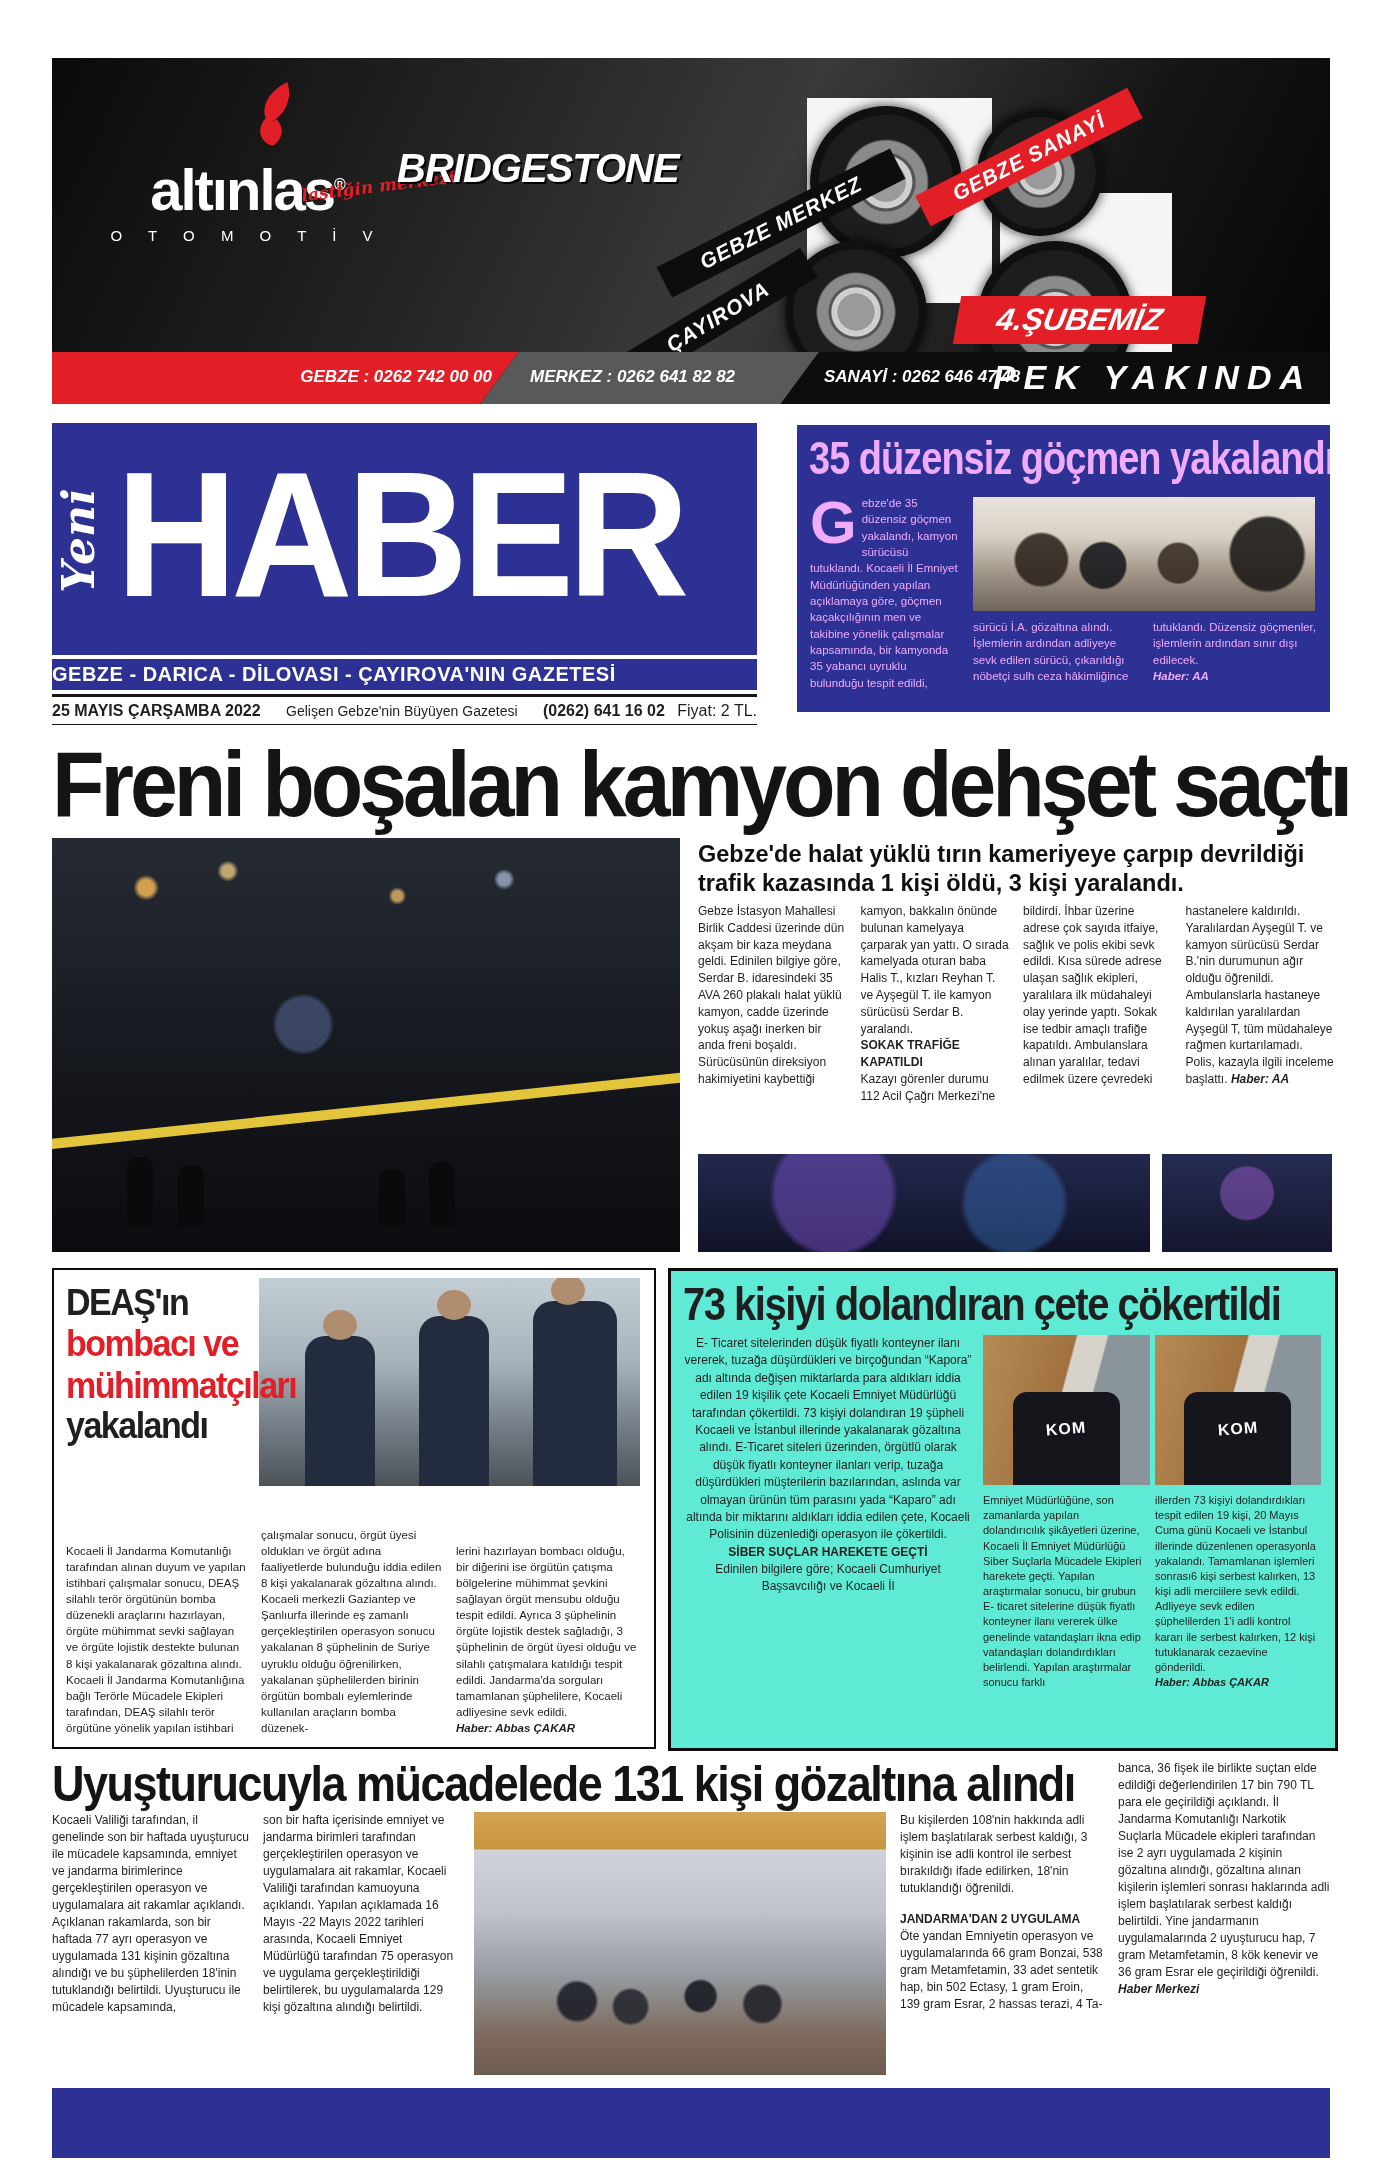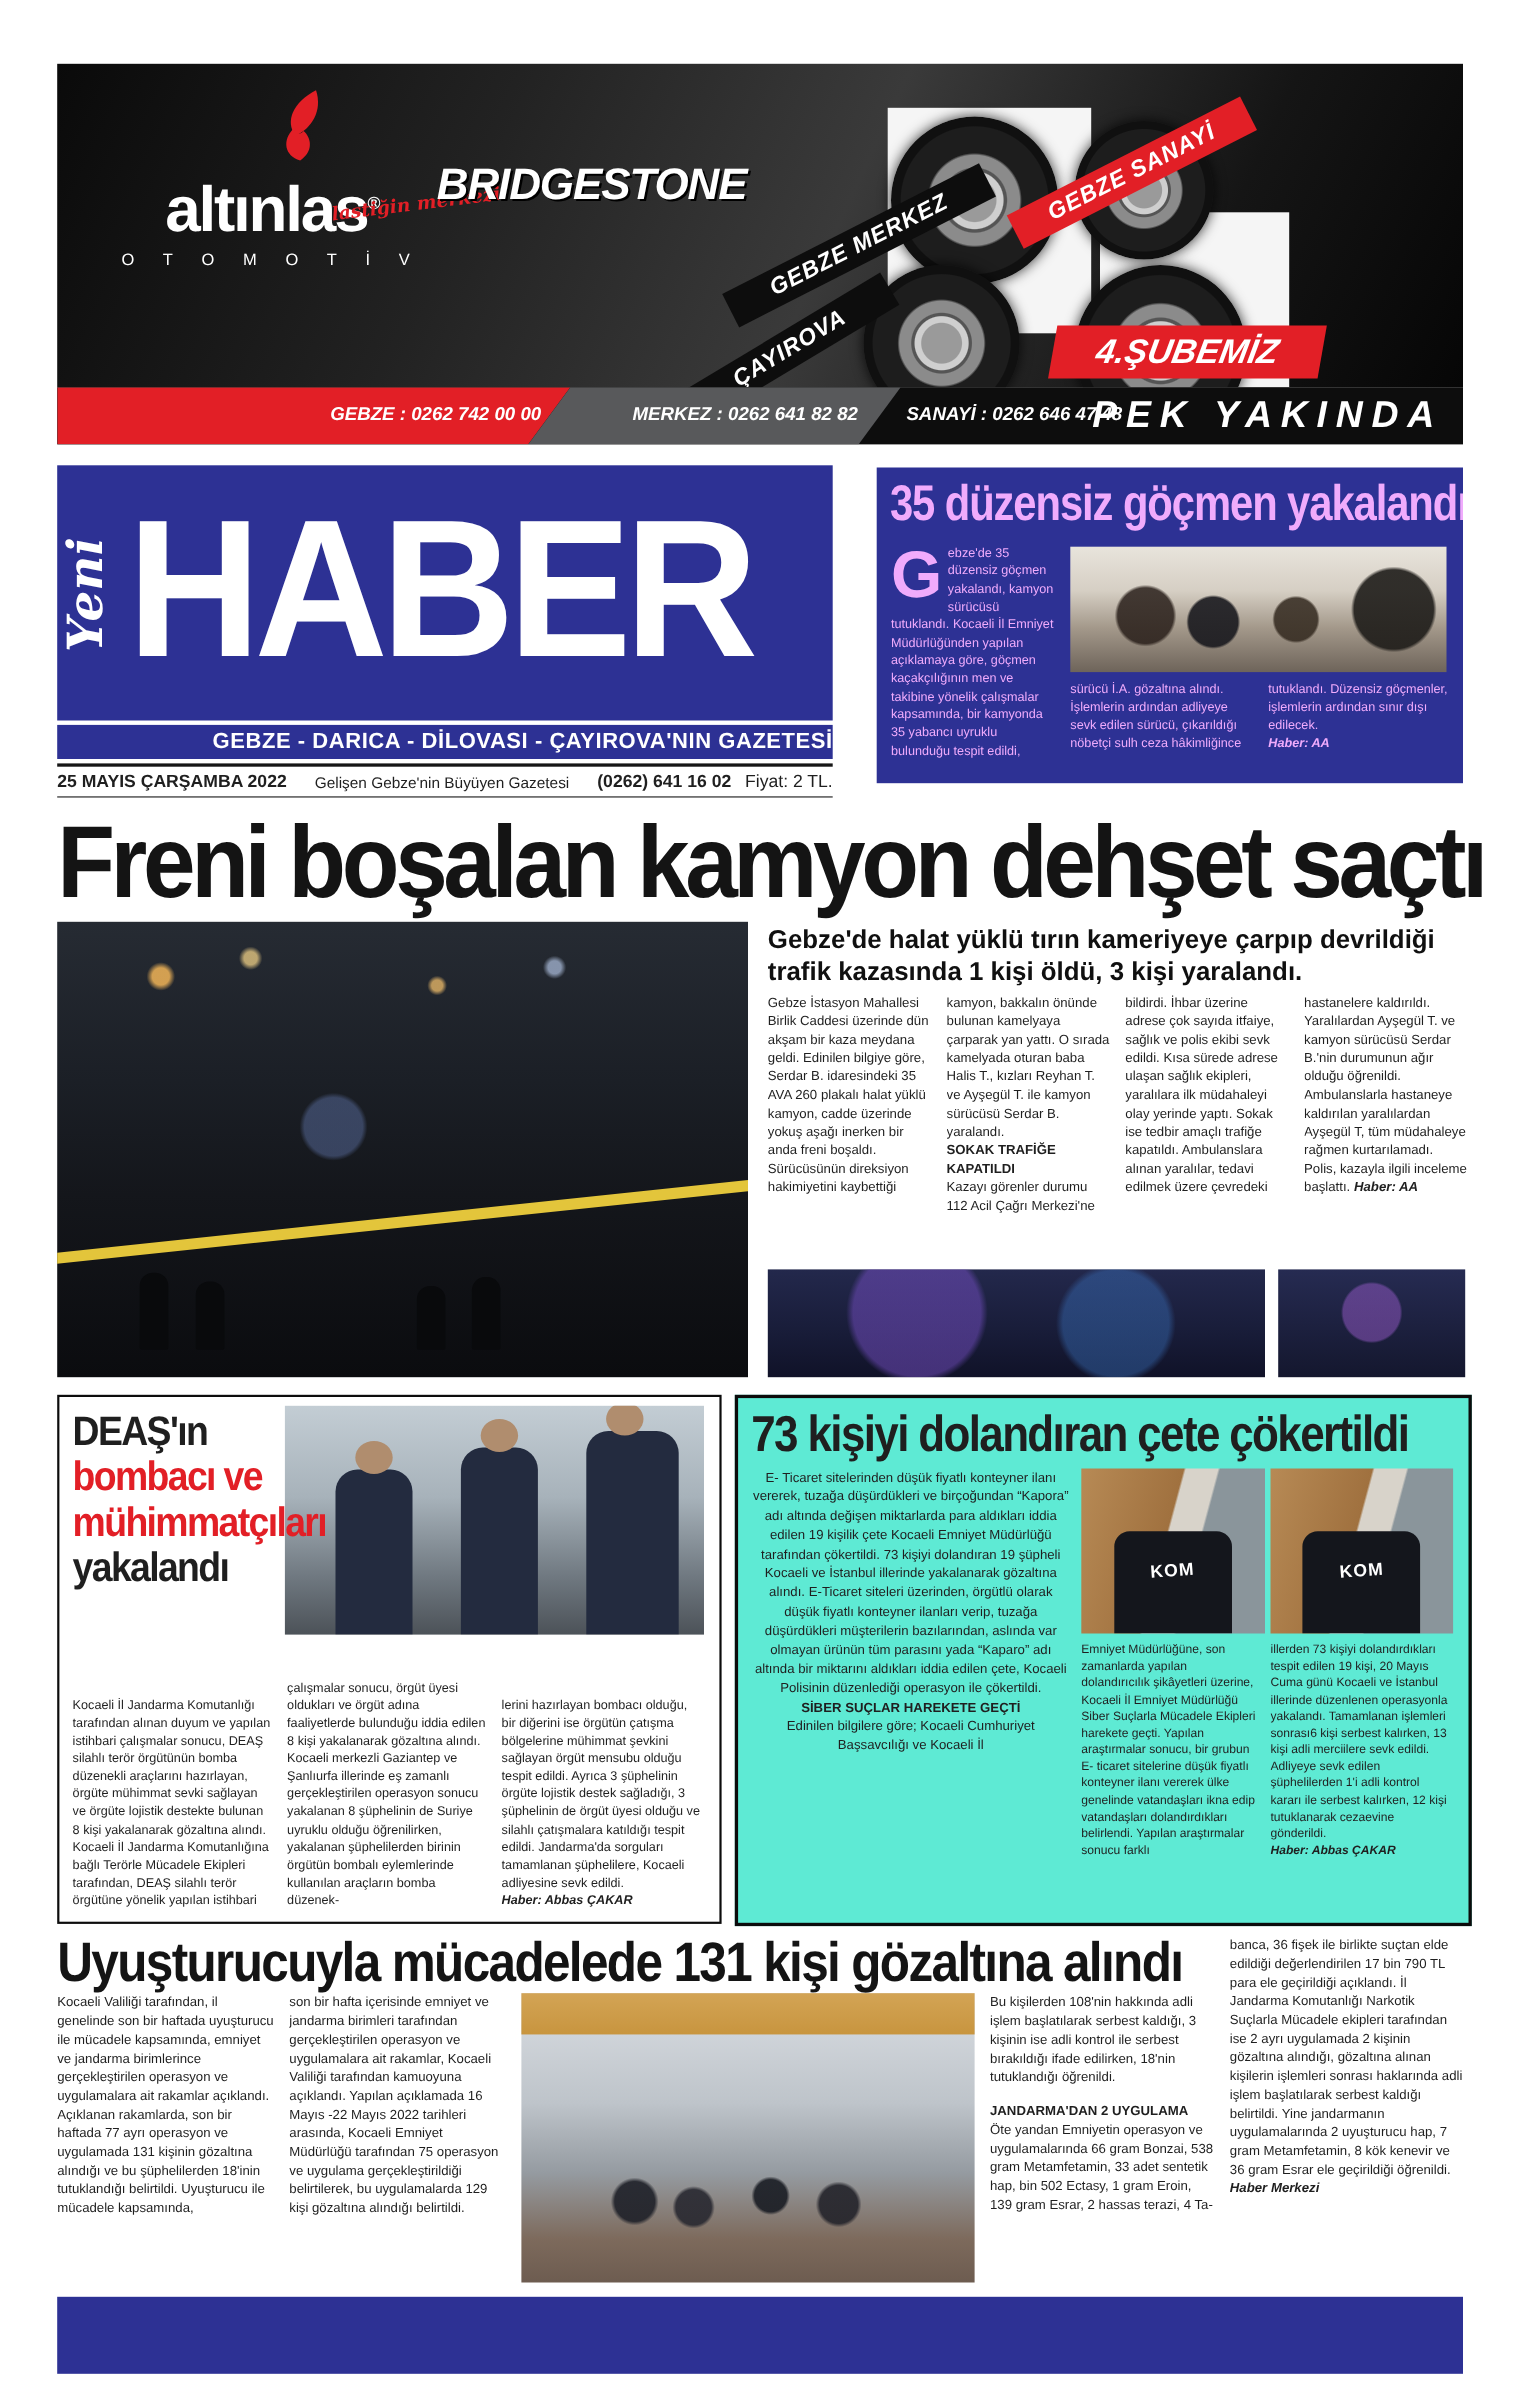--- a/index.html
+++ b/index.html
@@ -39,21 +39,21 @@
   .phone{position:absolute;top:15px;color:#fff;font-weight:700;font-style:italic;font-size:17px;white-space:nowrap;}
   .pek{position:absolute;right:18px;top:6px;color:#fff;font-weight:700;font-size:34px;letter-spacing:8px;font-style:italic;}
 
   
   .logo-box{left:52px;top:423px;width:705px;height:232px;background:#2d3194;overflow:hidden;}
   .yeni{position:absolute;left:-26px;top:92px;color:#fff;font-family:"DejaVu Serif",serif;
         font-style:italic;font-weight:700;font-size:44px;transform:rotate(-90deg);}
   .haber{position:absolute;left:64px;top:0;width:640px;height:232px;line-height:225px;color:#fff;
          font-size:168px;font-weight:700;letter-spacing:-6px;transform:scaleY(1.06);transform-origin:center;}
   .region-bar{left:52px;top:659px;width:705px;height:31px;background:#2d3194;color:#fff;
-              text-align:right;font-weight:700;font-size:20px;line-height:31px;letter-spacing:.5px;}
+              text-align:left;font-weight:700;font-size:20px;line-height:31px;letter-spacing:.5px;}
   .date-row{left:52px;top:694px;width:705px;height:27px;border-top:3px solid #161616;border-bottom:1px solid #161616;
             display:flex;align-items:center;justify-content:space-between;font-size:16px;}
   .date-row .d{font-weight:700;}
   .date-row .s{font-size:14px;}
   .date-row .p{font-weight:700;}
   .date-row .f{font-weight:400;margin-left:8px;}
 
   
   .mig{left:797px;top:425px;width:533px;height:287px;background:#2d3194;color:#f0abfc;overflow:hidden;}
   .mig-title{position:absolute;left:12px;top:8px;right:8px;font-size:38px;font-weight:700;letter-spacing:-1px;
@@ -171,21 +171,21 @@
       <div class="ribbon black" style="left:598px;top:148px;width:262px;transform:rotate(-27deg);">GEBZE MERKEZ</div>
       <div class="ribbon red" style="left:858px;top:82px;width:238px;transform:rotate(-27deg);">GEBZE SANAYİ</div>
       <div class="ribbon black" style="left:560px;top:242px;width:212px;transform:rotate(-31deg);">ÇAYIROVA</div>
       <div class="badge4" style="left:905px;top:238px;width:245px;height:48px;font-size:31px;line-height:48px;">4.ŞUBEMİZ</div>
     </div>
 
     <div class="strip">
       <div class="seg red"></div>
       <div class="seg gray"></div>
       <div class="phone" style="left:165px;width:275px;text-align:right;">GEBZE : 0262 742 00 00</div>
-      <div class="phone" style="left:478px;width:250px;text-align:right;">MERKEZ : 0262 641 82 82</div>
+      <div class="phone" style="left:478px;width:250px;text-align:left;">MERKEZ : 0262 641 82 82</div>
       <div class="phone" style="left:772px;">SANAYİ : 0262 646 47 48</div>
       <div class="pek">PEK YAKINDA</div>
     </div>
   </div>
 
   <div class="abs logo-box">
     <div class="yeni">Yeni</div>
     <div class="haber">HABER</div>
   </div>
   <div class="abs region-bar">GEBZE - DARICA - DİLOVASI - ÇAYIROVA'NIN GAZETESİ</div>

